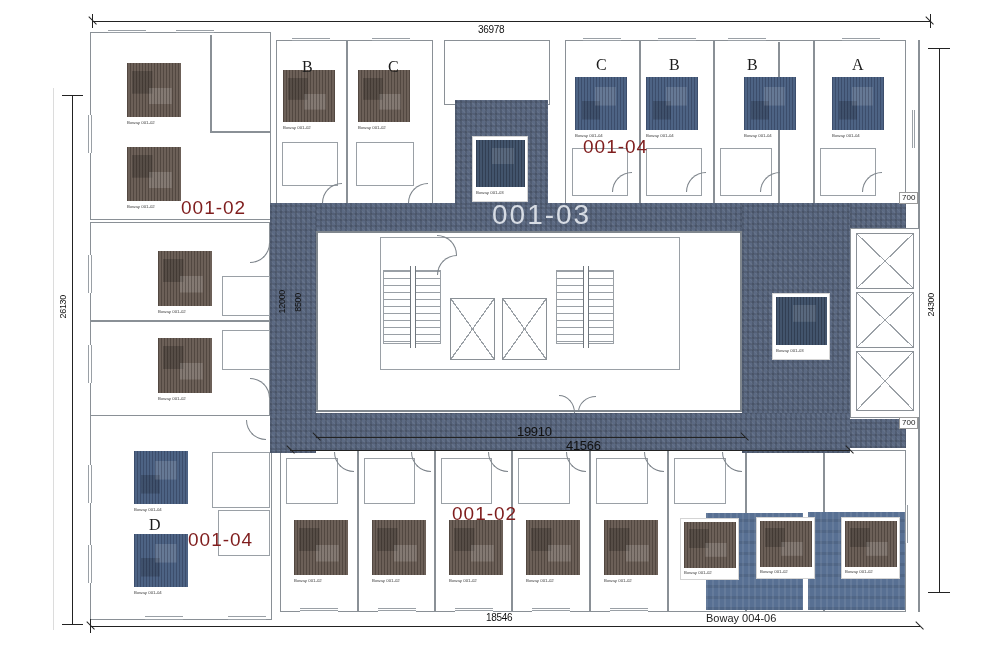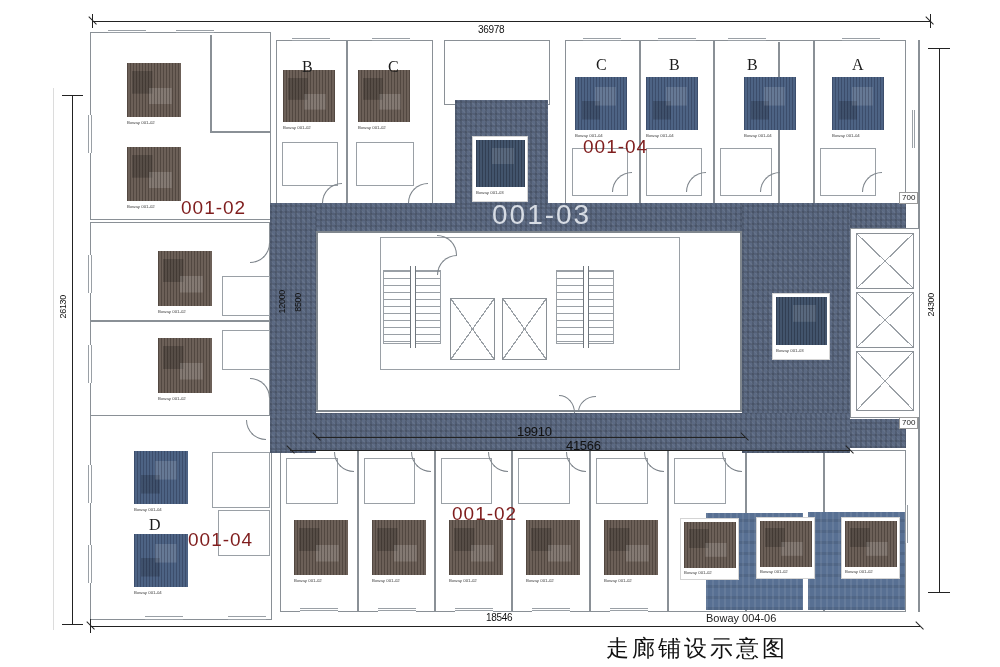--- a/index.html
+++ b/index.html
@@ -299,14 +299,13 @@
   <div class="tick" style="left:285px;top:449px;"></div>
   <div class="tick" style="left:844px;top:449px;"></div>
   <div class="dimtxt sm" style="left:566px;top:438px;">41566</div>
 
   <div class="vtxt" style="left:277px;top:290px;">12000</div>
   <div class="vtxt" style="left:293px;top:293px;">8500</div>
 
   <div class="t700" style="left:899px;top:192px;">700</div>
   <div class="t700" style="left:899px;top:417px;">700</div>
 
-  <div class="title" style="left:606px;top:633px;">走廊铺设示意图</div>
 </div>
 
 </body></html>

